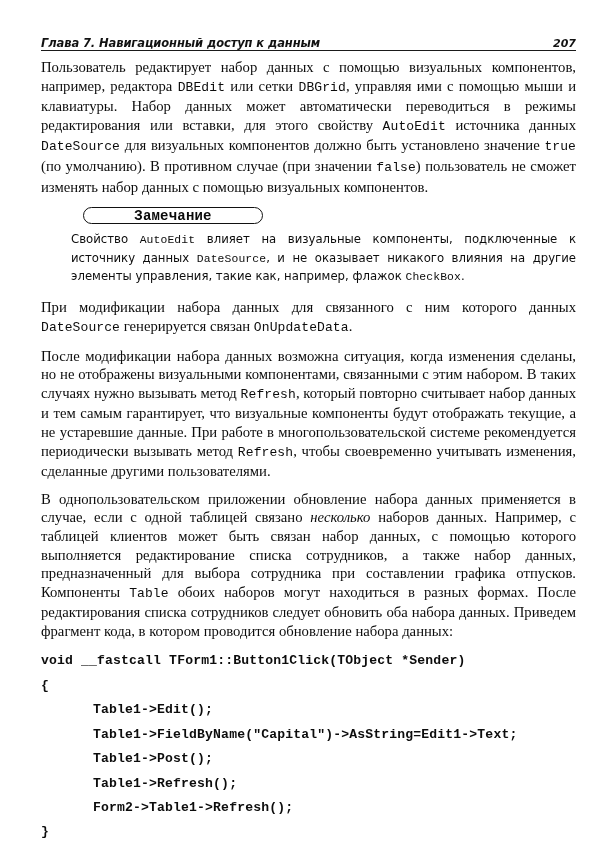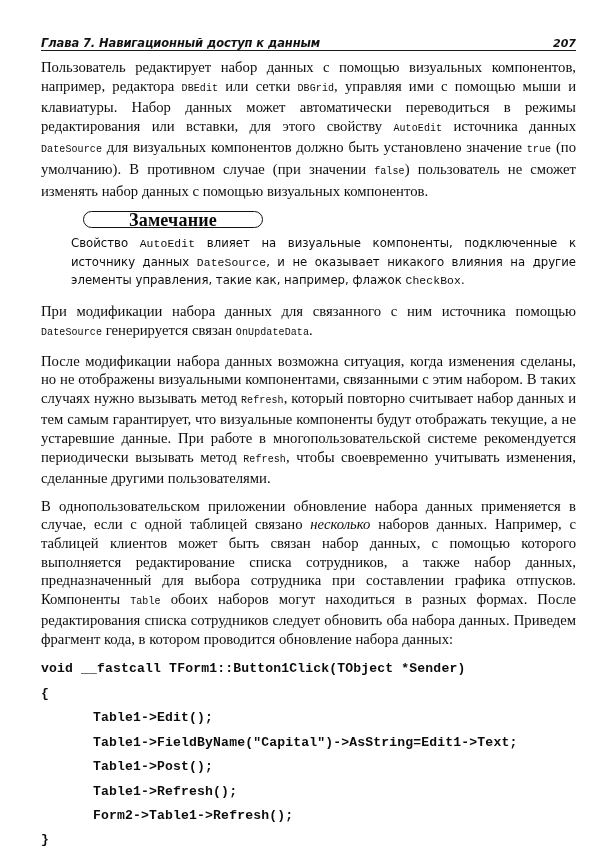--- a/index.html
+++ b/index.html
@@ -74,21 +74,21 @@
     line-height: 18.6px;
     text-align: justify;
     text-justify: inter-word;
     color: #0c0c0c;
     -webkit-hyphens: manual;
     hyphens: manual;
   }
 
   code, .mono {
     font-family: "Liberation Mono", monospace;
-    font-size: 10px;
+    font-size: 13px;
     letter-spacing: 0.1px;
   }
   i.em { font-style: italic; }
 
   
   .note-wrap {
     position: relative;
     margin: 11px 0 6px 0;
   }
   .note-pill {
@@ -98,23 +98,23 @@
     height: 17px;
     border: 1.7px solid #111111;
     border-radius: 9px;
     background: #ffffff;
     display: flex;
     align-items: center;
     justify-content: center;
     box-sizing: border-box;
   }
   .note-pill-label {
-    font-family: Liberation Serif, serif;
+    font-family: Liberation Mono, monospace;
     font-weight: 700;
-    font-size: 18px;
+    font-size: 14px;
     color: #0a0a0a;
     letter-spacing: 0.2px;
     line-height: 1;
   }
   .note-body {
     margin: 7px 0 12px 30px;
     width: 505px;
     font-family: "DejaVu Sans", sans-serif;
     font-size: 11.7px;
     line-height: 17.4px;
@@ -155,21 +155,21 @@
 
     <p class="body"><span>Пользователь редактирует набор данных с помощью визуальных компонентов, например, редактора </span><code>DBEdit</code><span> или сетки </span><code>DBGrid</code><span>, управляя ими с помощью мыши и клавиатуры. Набор данных может автоматически переводиться в режимы редактирования или вставки, для этого свойству </span><code>AutoEdit</code><span> источника данных </span><code>DateSource</code><span> для визуальных компонентов должно быть установлено значение </span><code>true</code><span> (по умолчанию). В противном случае (при значении </span><code>false</code><span>) пользователь не сможет изменять набор данных с помощью визуальных компонентов.</span></p>
 
     <div class="note-wrap">
       <div class="note-pill">
         <span class="note-pill-label">Замечание</span>
       </div>
       <div class="note-body"><span>Свойство </span><code>AutoEdit</code><span> влияет на визуальные компоненты, подключенные к источнику данных </span><code>DateSource</code><span>, и не оказывает никакого влияния на другие элементы управления, такие как, например, флажок </span><code>CheckBox</code><span>.</span></div>
     </div>
 
-    <p class="body"><span>При модификации набора данных для связанного с ним источника помощью </span><code>DateSource</code><span> генерируется связан </span><code>OnUpdateData</code><span>.</span></p>
+    <p class="body"><span>При модификации набора данных для связанного с ним которого данных </span><code>DateSource</code><span> генерируется связан </span><code>OnUpdateData</code><span>.</span></p>
 
     <p class="body"><span>После модификации набора данных возможна ситуация, когда изменения сделаны, но не отображены визуальными компонентами, связанными с этим набором. В таких случаях нужно вызывать метод </span><code>Refresh</code><span>, который повторно считывает набор данных и тем самым гарантирует, что визуальные компоненты будут отображать текущие, а не устаревшие данные. При работе в многопользовательской системе рекомендуется периодически вызывать метод </span><code>Refresh</code><span>, чтобы своевременно учитывать изменения, сделанные другими пользователями.</span></p>
 
     <p class="body"><span>В однопользовательском приложении обновление набора данных применяется в случае, если с одной таблицей связано </span><i class="em">несколько</i><span> наборов данных. Например, с таблицей клиентов может быть связан набор данных, с помощью которого выполняется редактирование списка сотрудников, а также набор данных, предназначенный для выбора сотрудника при составлении графика отпусков. Компоненты </span><code>Table</code><span> обоих наборов могут находиться в разных формах. После редактирования списка сотрудников следует обновить оба набора данных. Приведем фрагмент кода, в котором проводится обновление набора данных:</span></p>
 
     <div class="codeblock"><span class="ln">void __fastcall TForm1::Button1Click(TObject *Sender)</span><span class="ln">{</span><span class="ln ind">Table1-&gt;Edit();</span><span class="ln ind">Table1-&gt;FieldByName("Capital")-&gt;AsString=Edit1-&gt;Text;</span><span class="ln ind">Table1-&gt;Post();</span><span class="ln ind">Table1-&gt;Refresh();</span><span class="ln ind">Form2-&gt;Table1-&gt;Refresh();</span><span class="ln">}</span></div>
 
   </div>
 </div>
 

